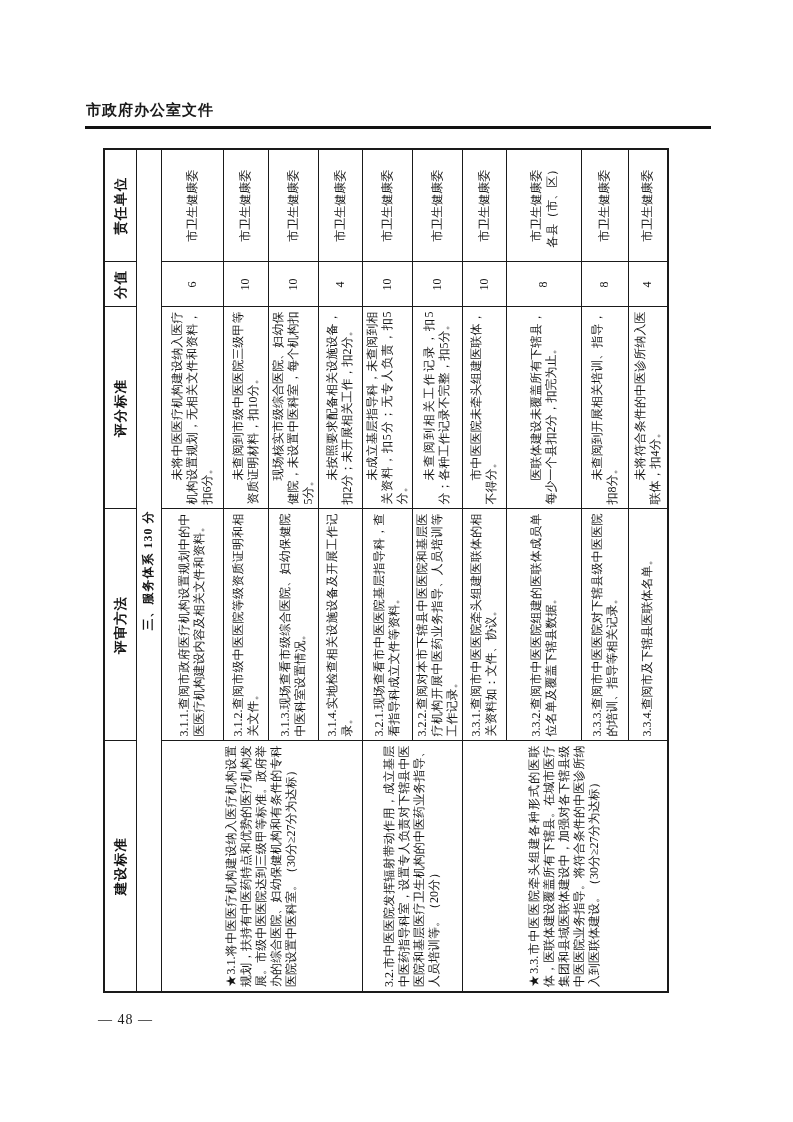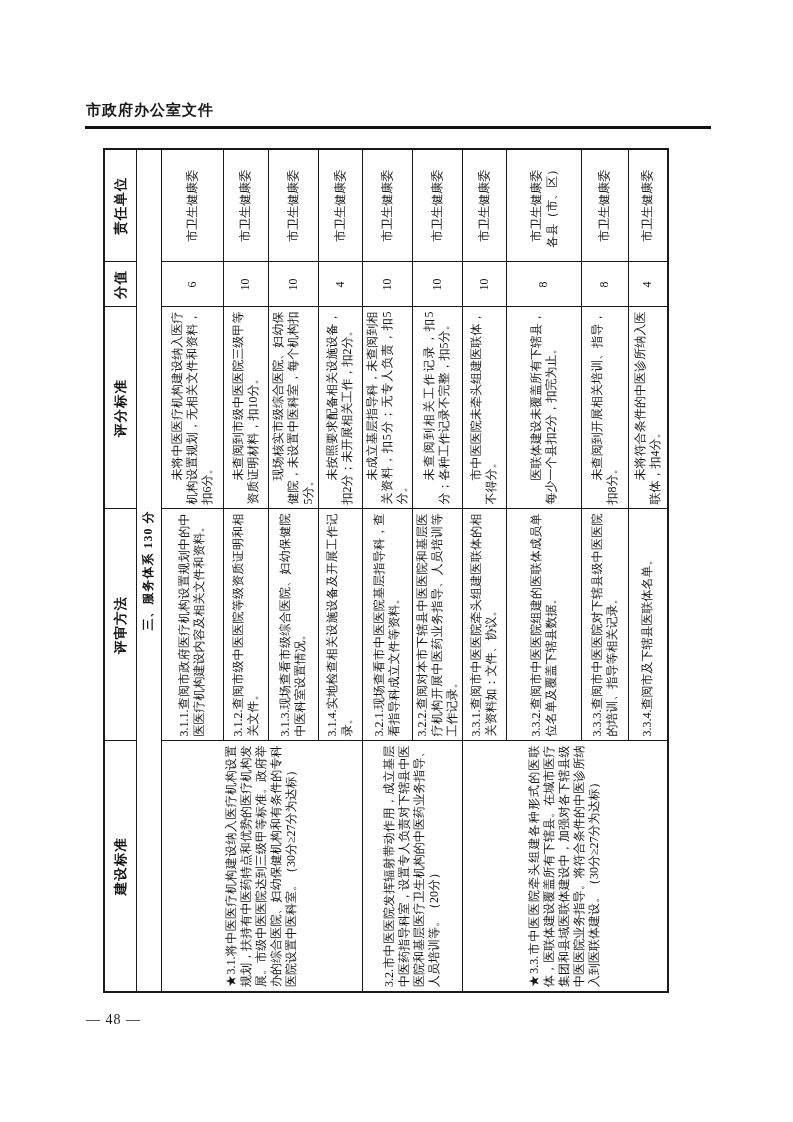--- a/index.html
+++ b/index.html
@@ -13,21 +13,21 @@
     display:flex; justify-content:space-between; align-items:flex-end;
     font-family:"Liberation Sans", sans-serif; font-weight:bold;
     font-size:15px; letter-spacing:1px;
   }
   .header-rule {
     position:absolute; left:85px; top:126px; width:626px; height:3px;
     background:#111;
   }
   
   .page-footer {
-    position:absolute; left:86px; top:1012px;
+    position:absolute; left:98px; top:1012px;
     font-family:"Liberation Serif", serif; font-size:14px; letter-spacing:1px;
   }
   
   .table-rotator {
     position:absolute; left:103px; top:150px; width:843px; height:547px;
     transform:rotate(-90deg) translateX(-843px); transform-origin:0 0;
   }
   table.eval {
     border-collapse:collapse; table-layout:fixed;
     width:843px; height:547px;

